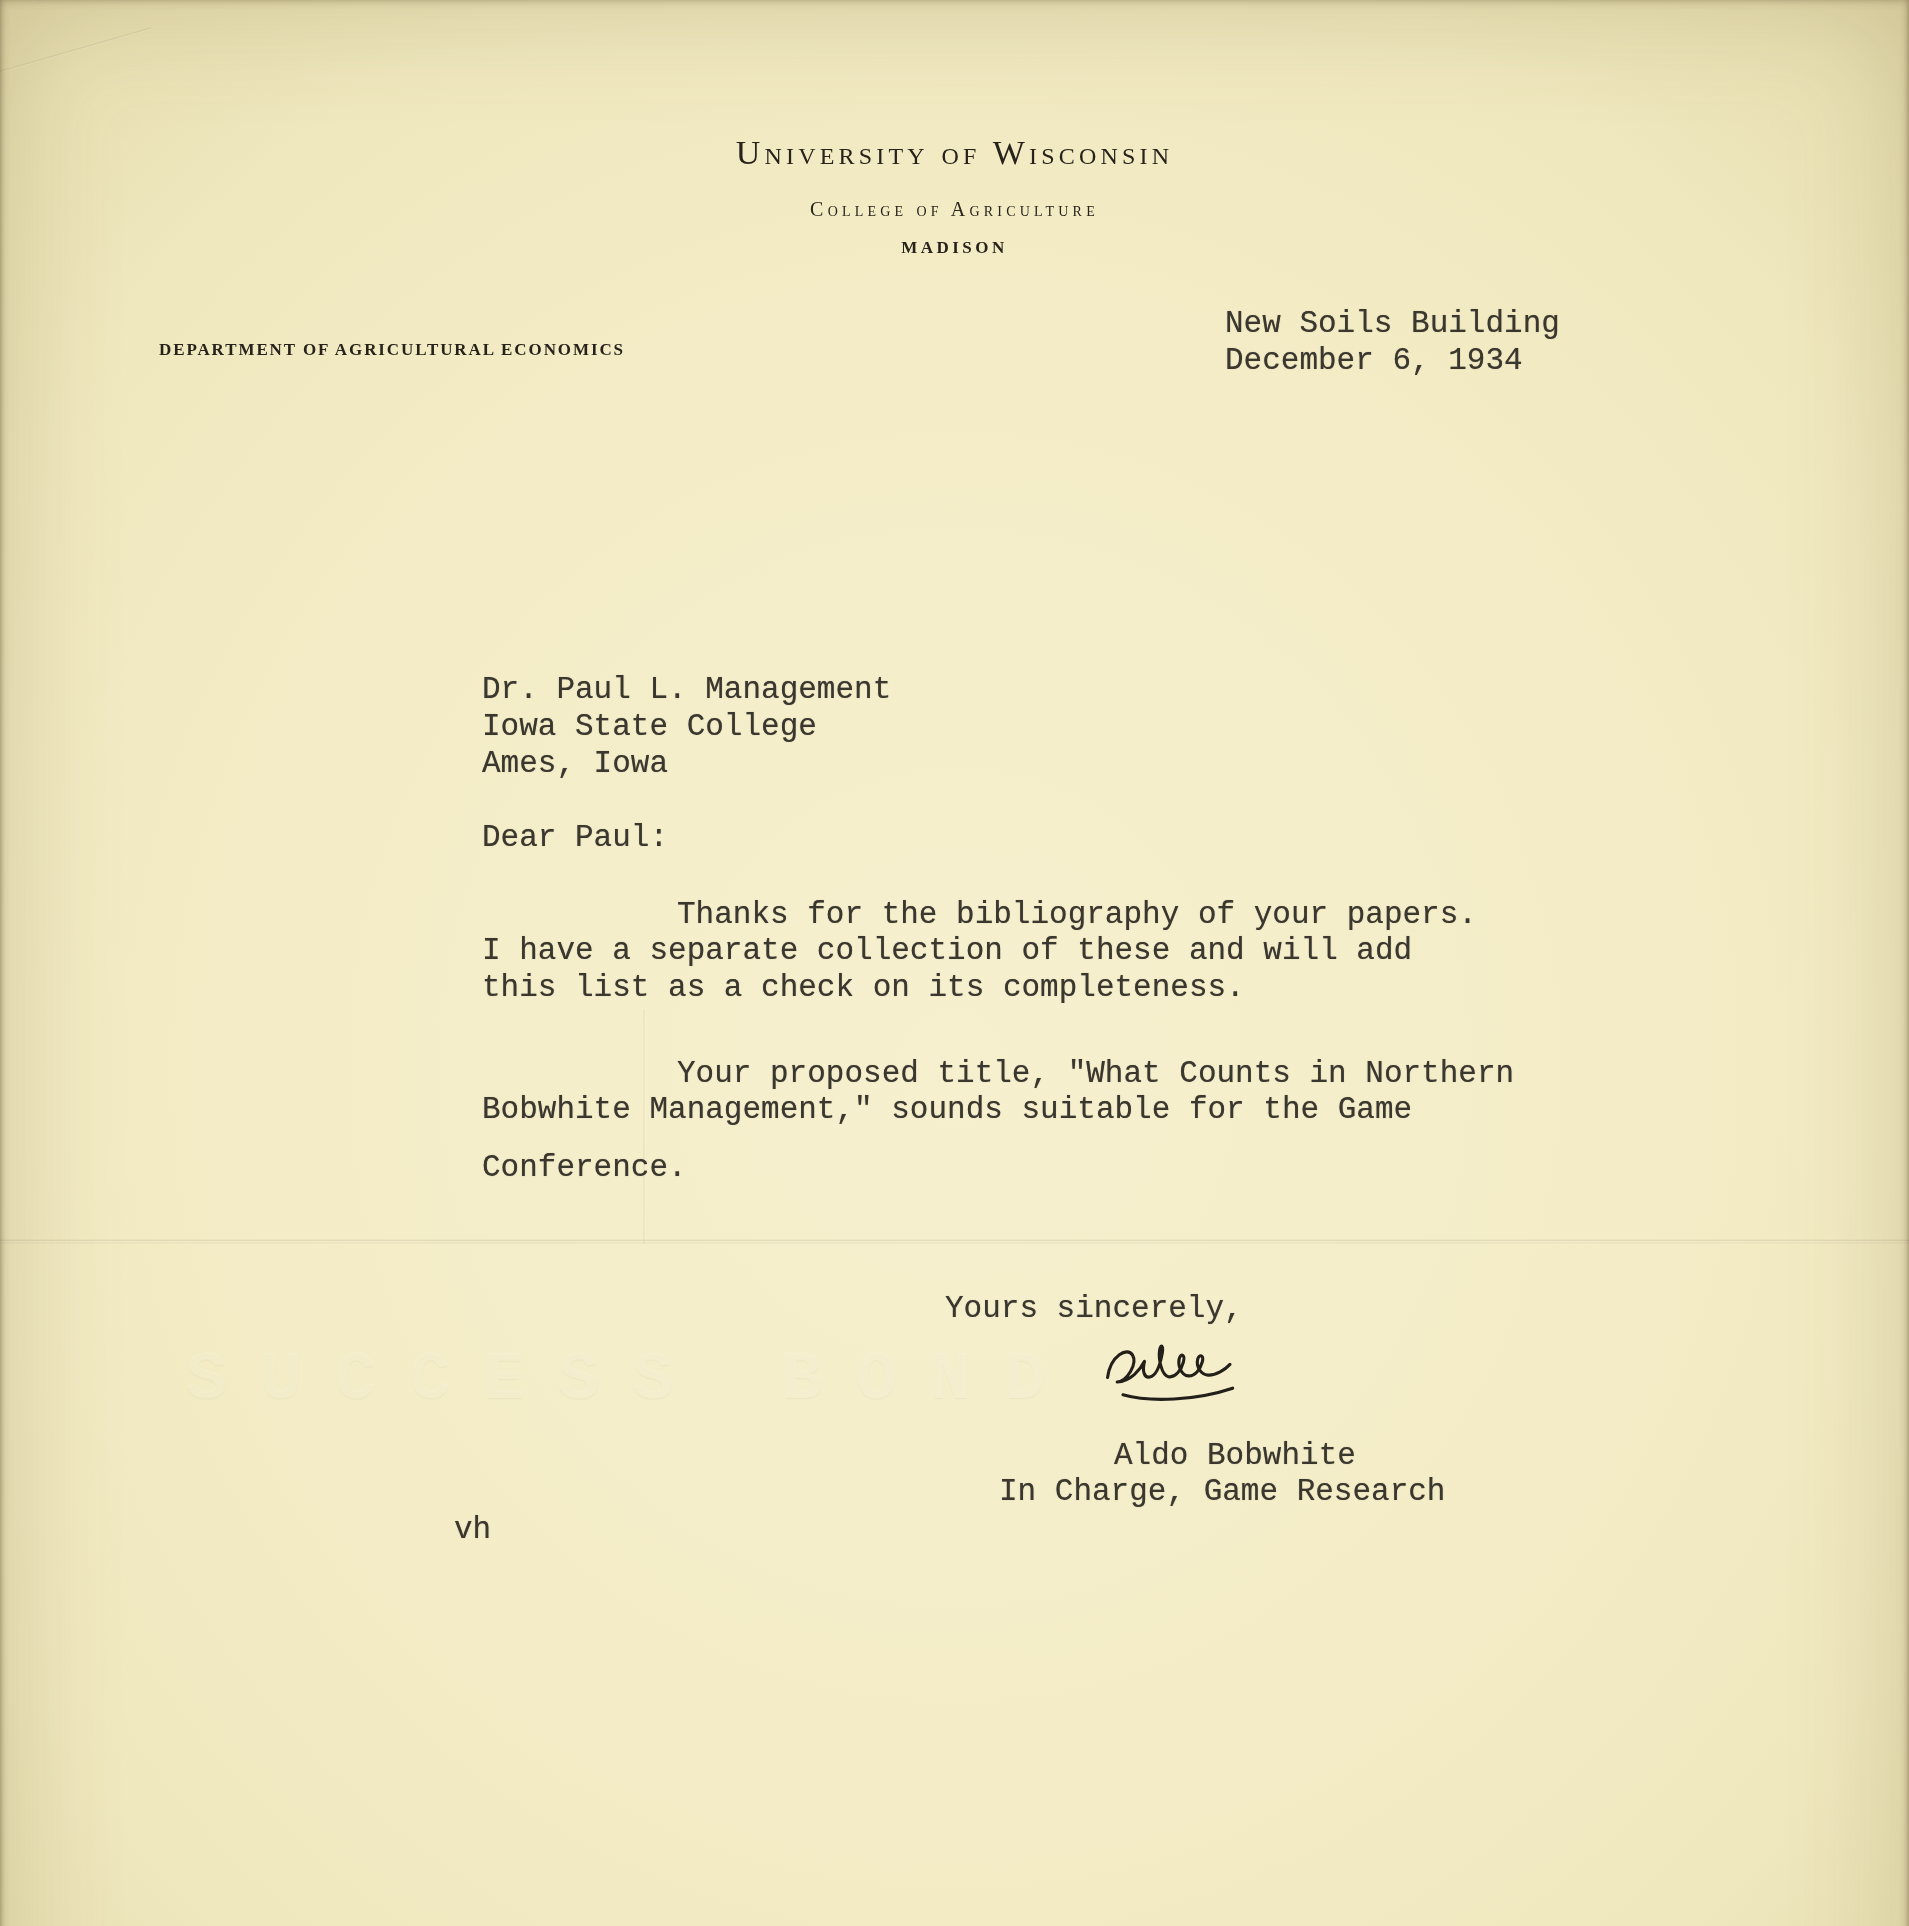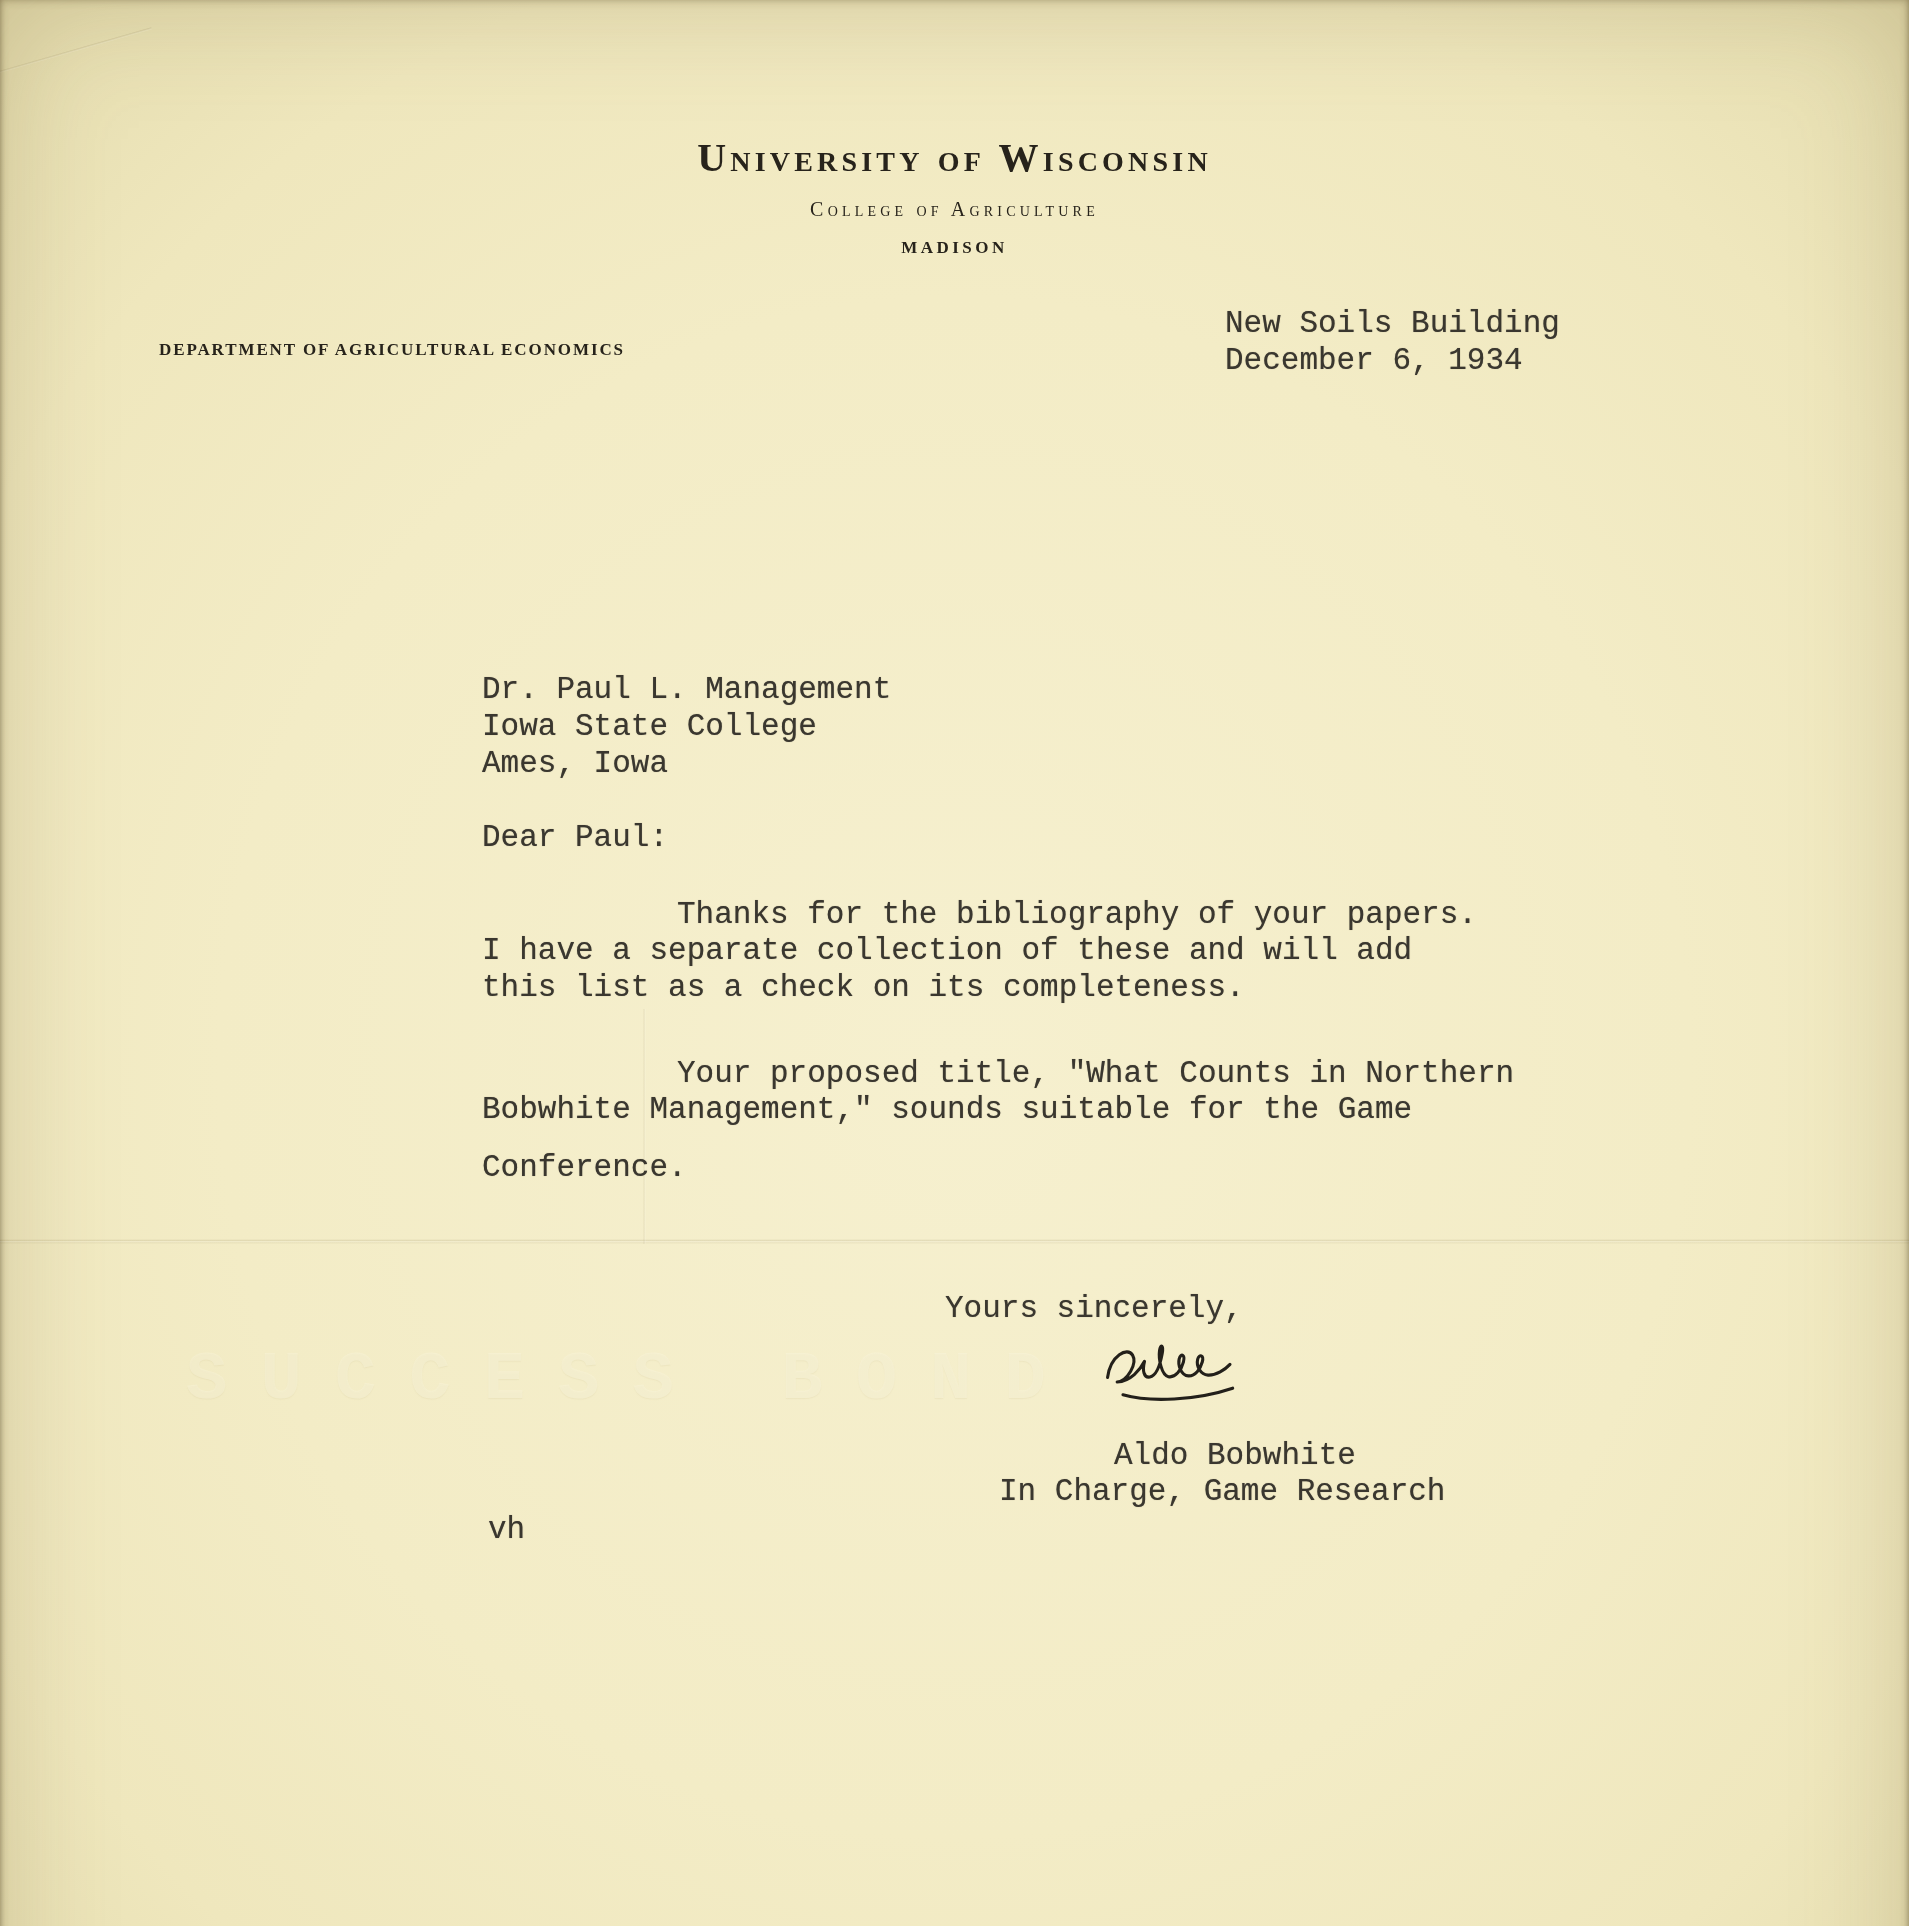--- a/index.html
+++ b/index.html
@@ -74,24 +74,24 @@
     position: absolute;
     left: 0;
     width: 100%;
     text-align: center;
     font-family: "Liberation Serif", serif;
     color: #27231b;
     white-space: nowrap;
   }
   .lh-university {
     top: 134px;
-    font-size: 40px;
+    font-size: 34px;
     font-variant: small-caps;
     letter-spacing: 4.2px;
-    font-weight: 700;
+    font-weight: 400;
   }
   .lh-college {
     top: 192px;
     font-size: 20px;
     font-variant: small-caps;
     letter-spacing: 4.2px;
     font-weight: 500;
     margin-top: 6px;
   }
   .lh-madison {
@@ -187,17 +187,17 @@
              C258,117 271,98 276,80
              C281,62 268,58 264,73
              C260,90 271,113 291,114
              C312,115 335,100 348,86"></path>
     <path d="M70,165 C140,185 260,180 355,148"></path>
   </svg>
 
   <div class="typed" style="left: 1114px; top: 1437px;">Aldo Bobwhite</div>
   <div class="typed" style="left: 999px; top: 1473px;">In Charge, Game Research</div>
 
-  <div class="typed" style="left: 488px; top: 1511px;">vh</div>
+  <div class="typed" style="left: 454px; top: 1511px;">vh</div>
 
   <div class="vignette"></div>
 </div>
 
 
 </body></html>

